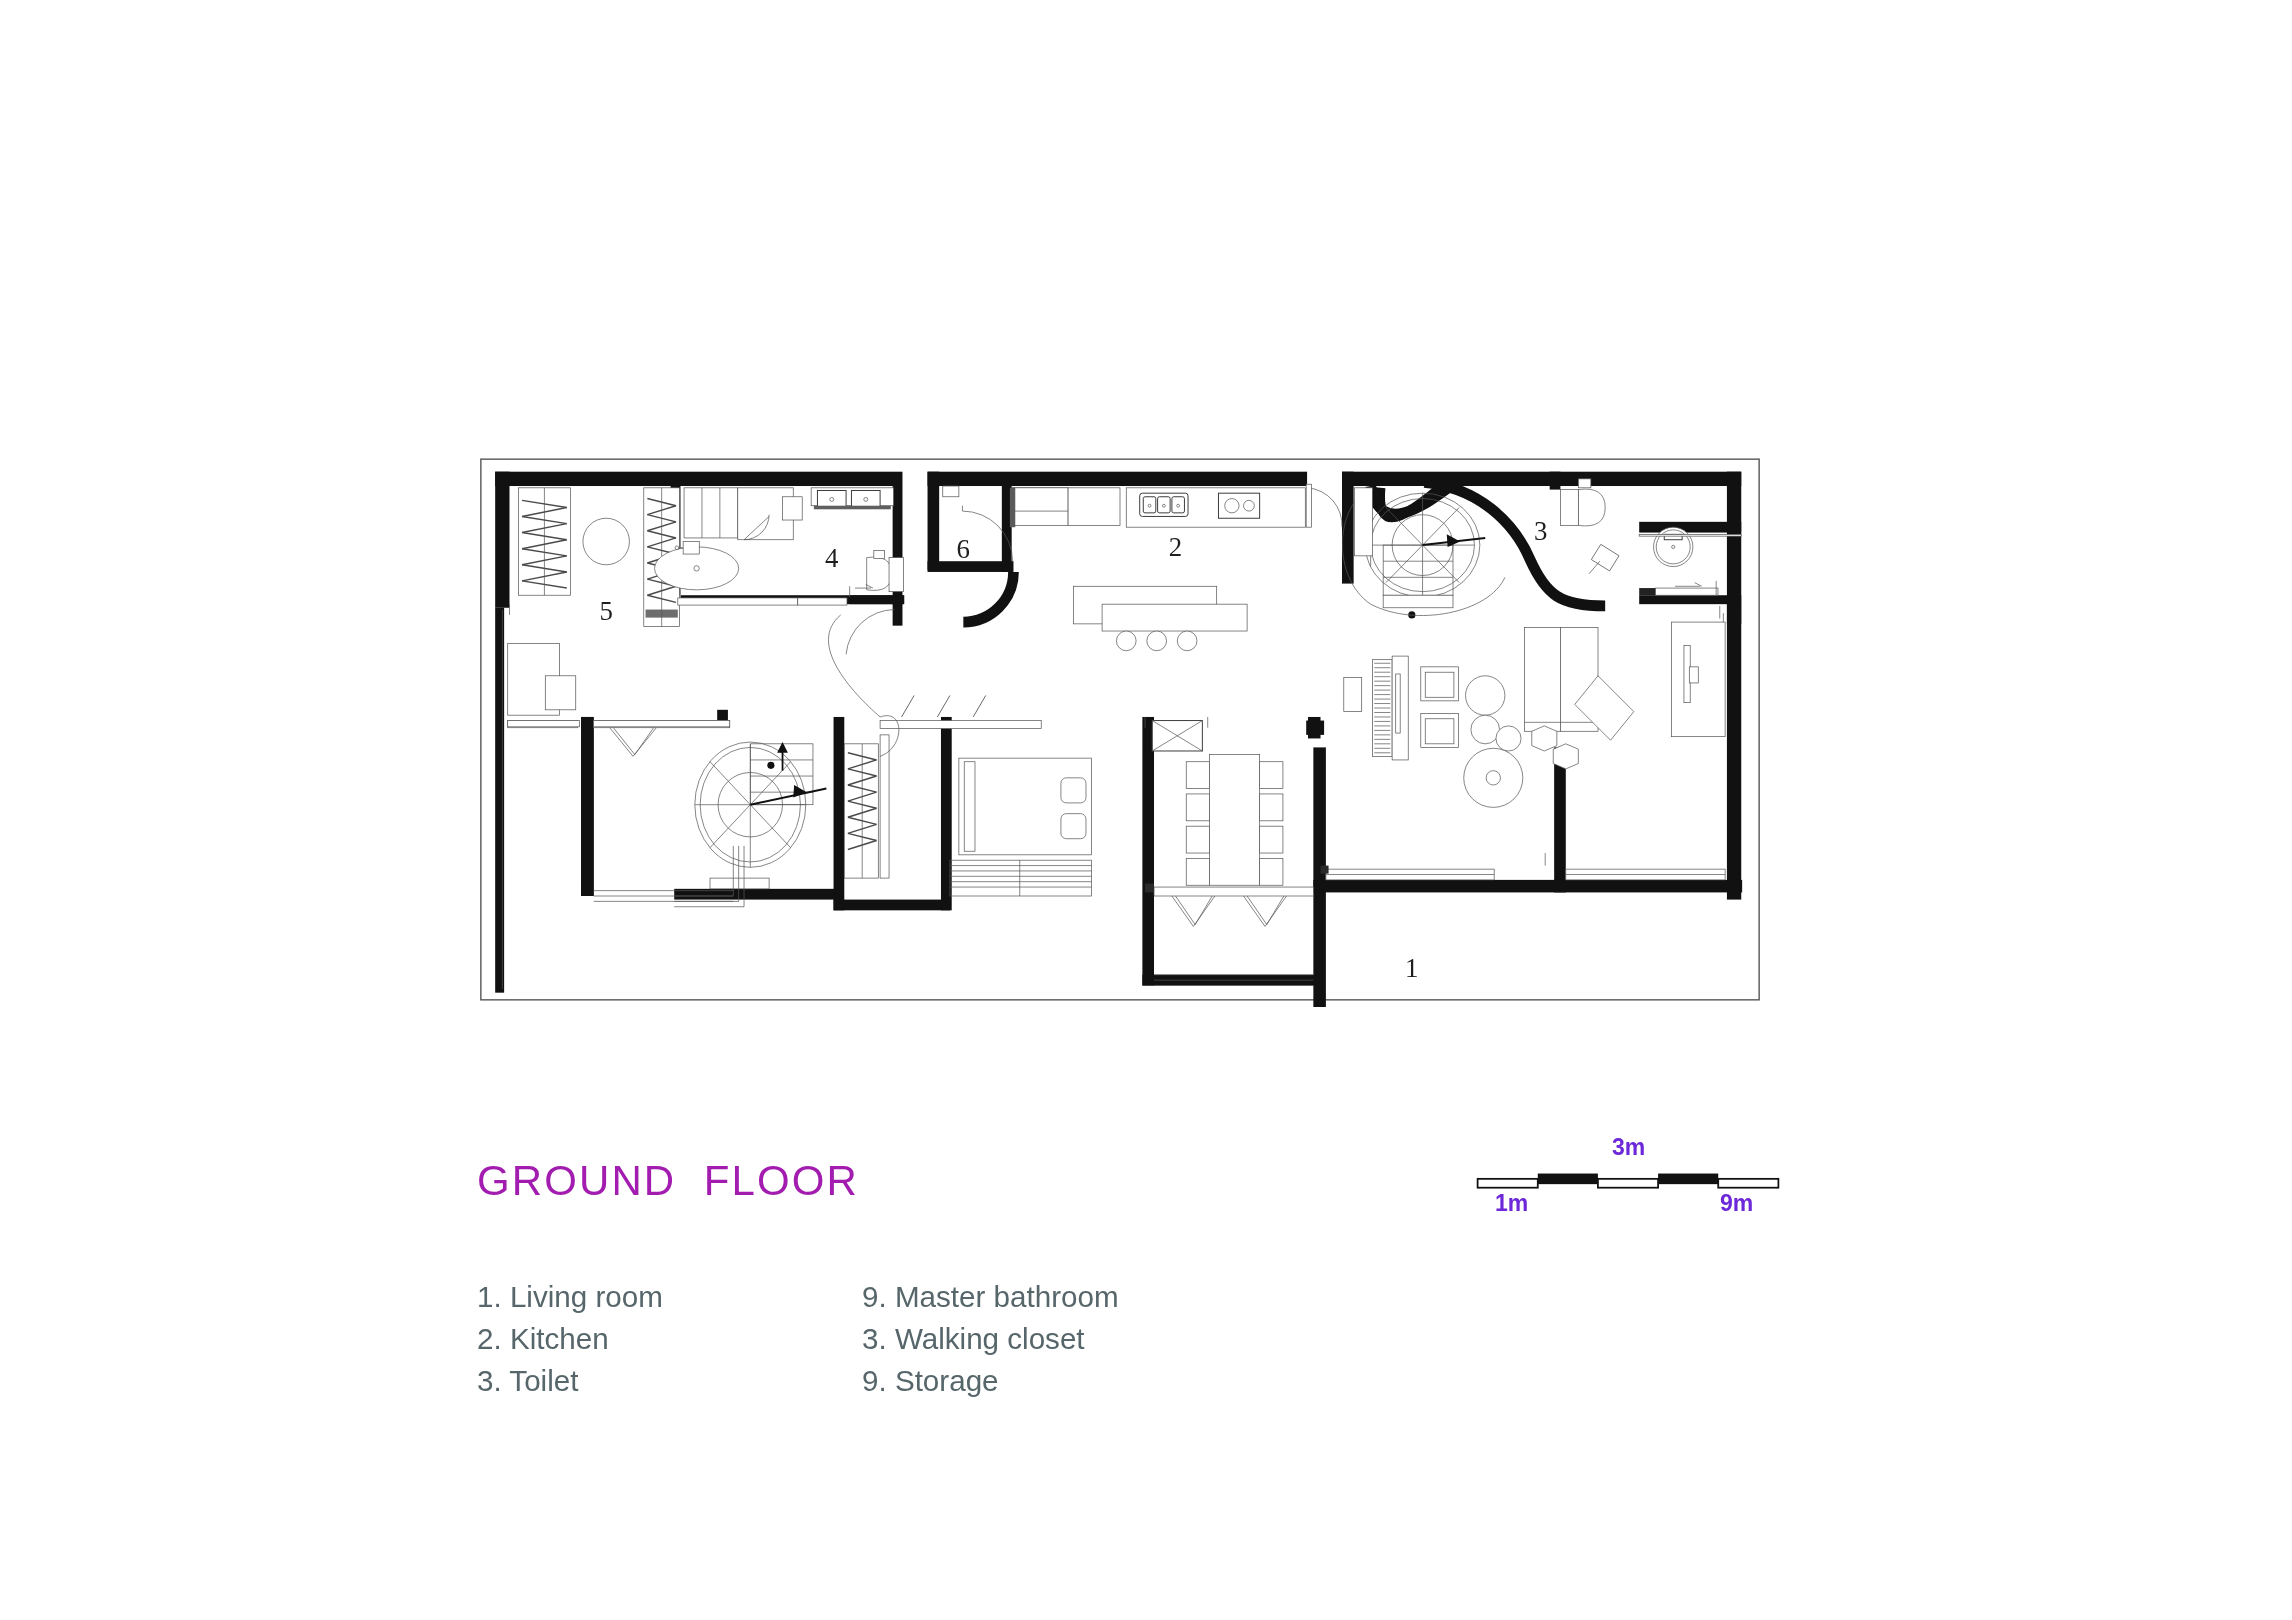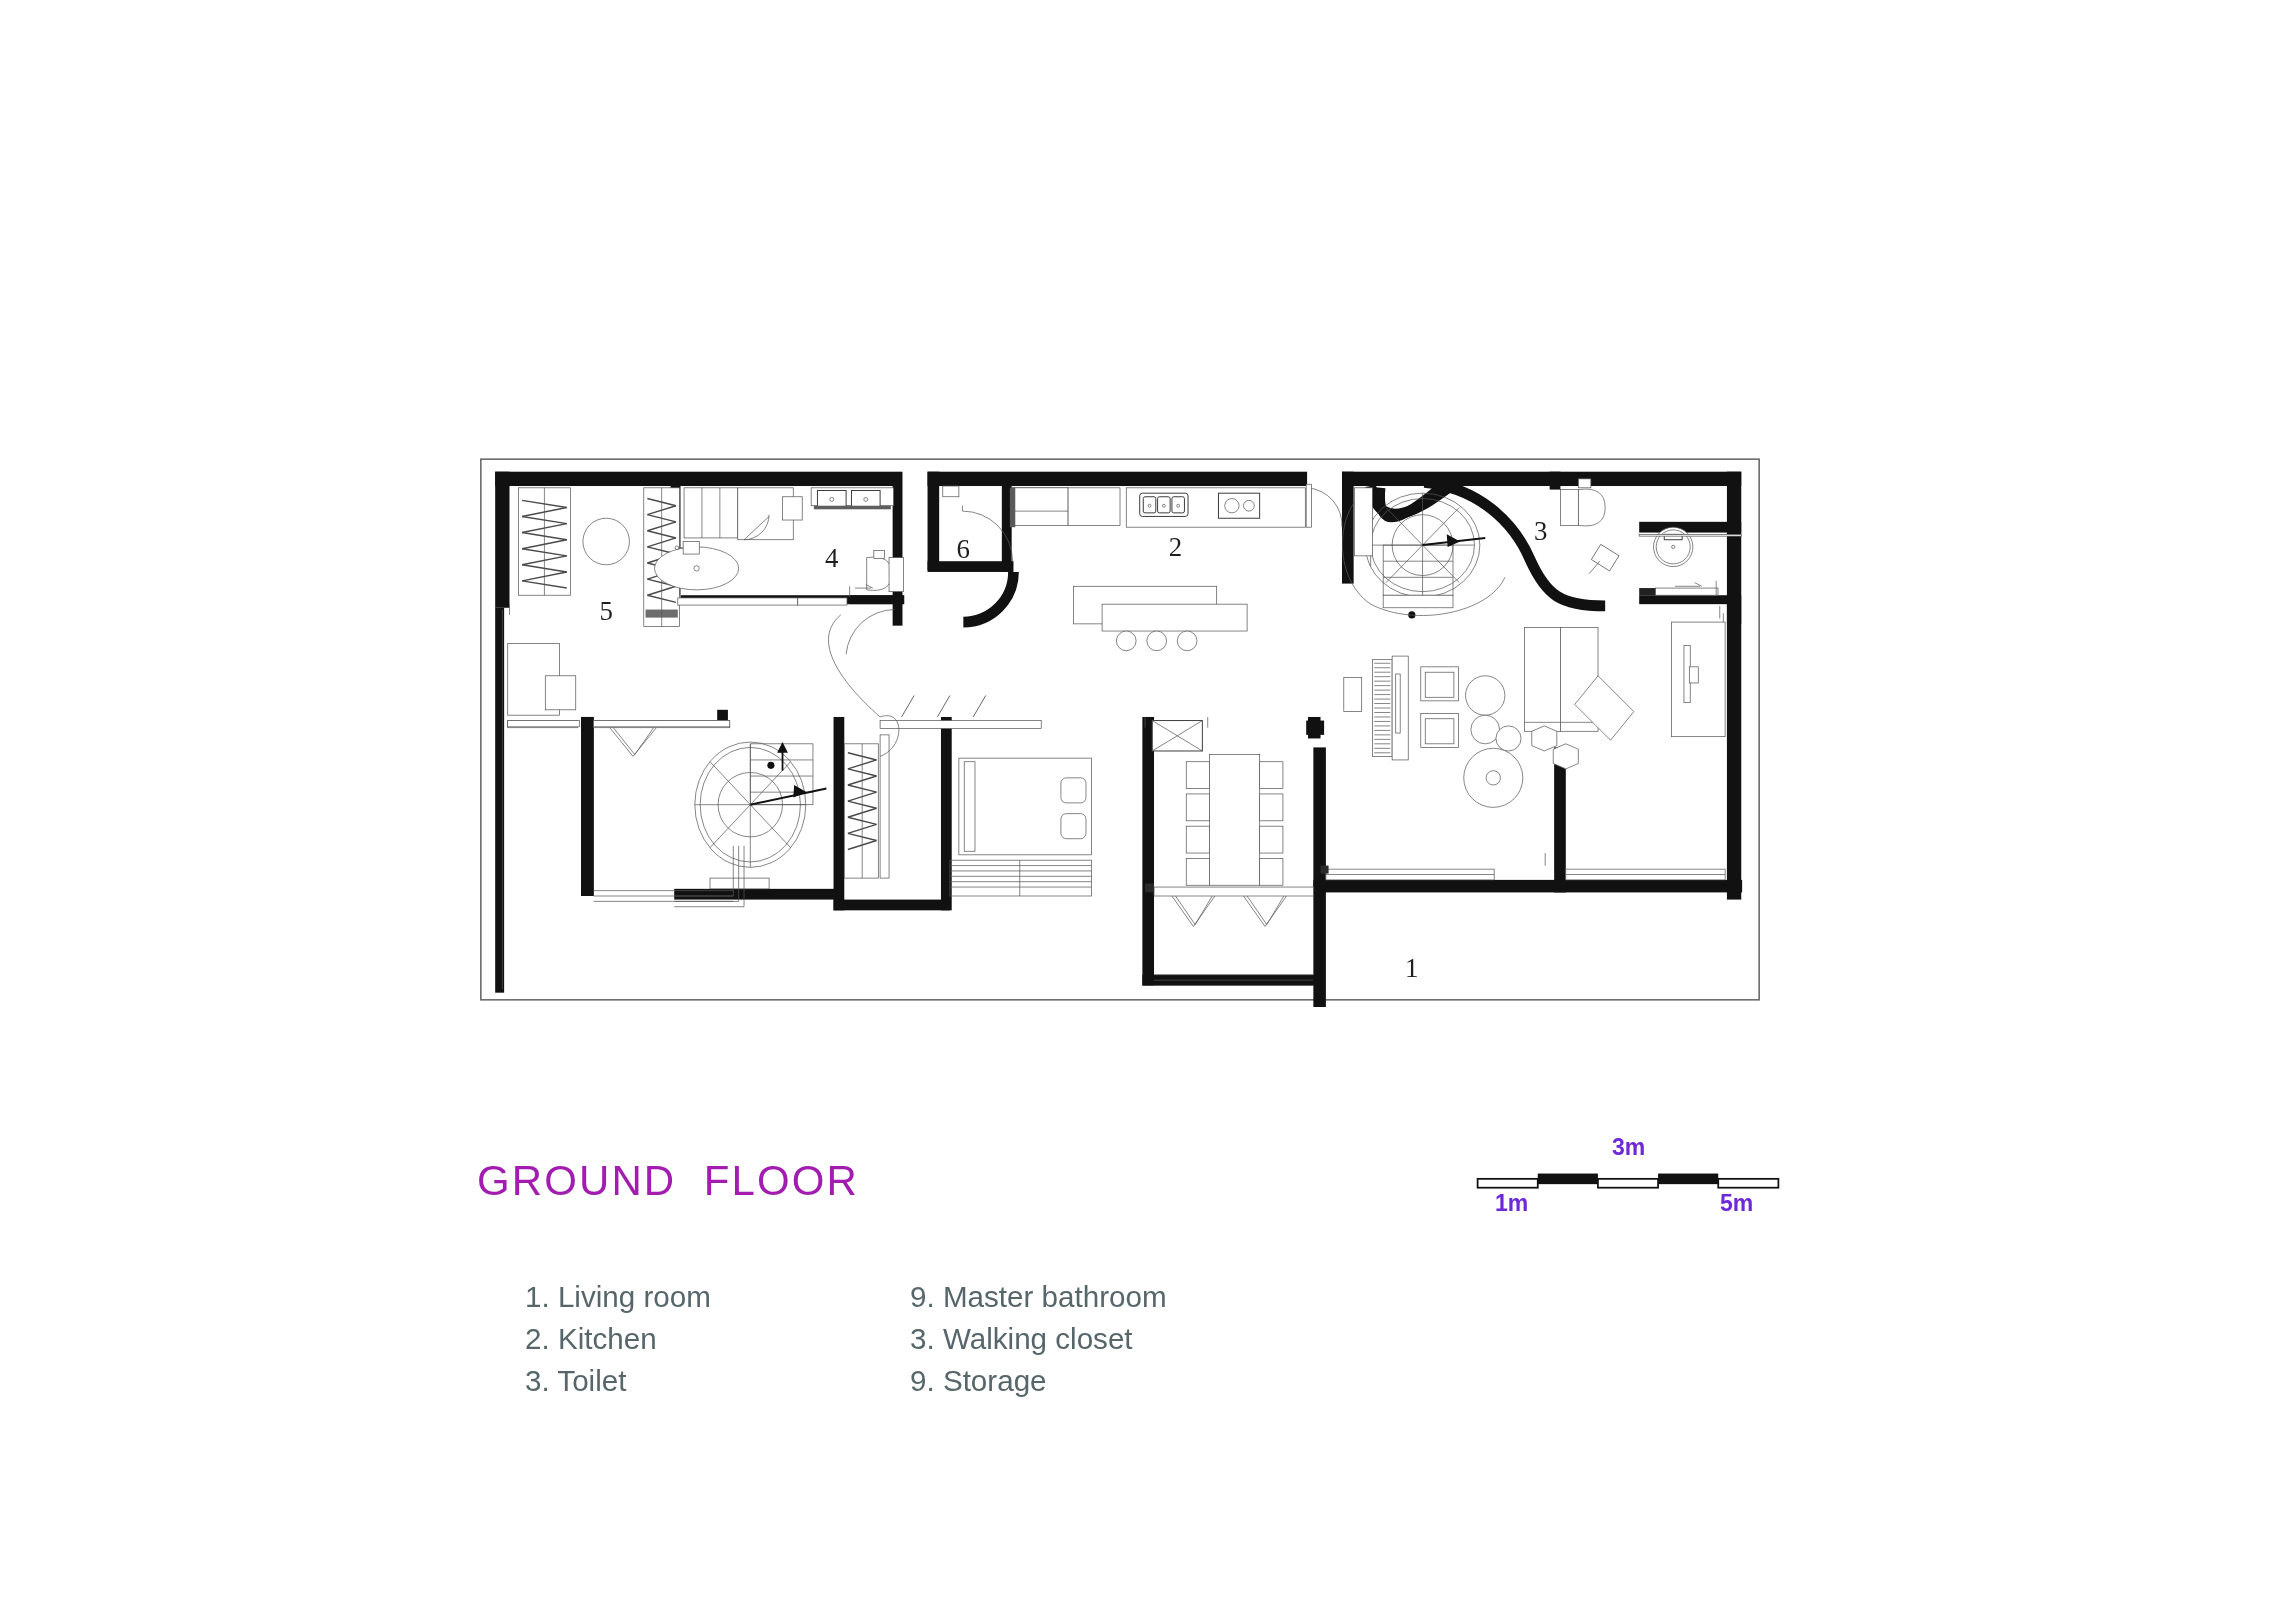--- a/index.html
+++ b/index.html
@@ -45,21 +45,20 @@
     top: 1276px;
     width: 734px;
     color: #56666a;
     font-size: 29.6px;
     line-height: 42px;
     font-family: "Liberation Sans", sans-serif;
   }
   .legend-col {
     position: absolute;
     top: 0;
-    margin-left: 48px;
   }
   .legend-col.left { left: 0; }
   .legend-col.right { left: 385px; }
   .legend-item { white-space: pre; }
 
   .scalebar {
     position: absolute;
     left: 1476px;
     top: 1134px;
     width: 304px;
@@ -567,21 +566,21 @@
     <div class="legend-col right">
       <div class="legend-item">9. Master bathroom</div>
       <div class="legend-item">3. Walking closet</div>
       <div class="legend-item">9. Storage</div>
     </div>
   </div>
 
   <div class="scalebar">
     <div class="sb-label sb-3m">3m</div>
     <div class="sb-label sb-1m">1m</div>
-    <div class="sb-label sb-5m">5m</div>
+    <div class="sb-label sb-5m">9m</div>
     <svg class="sb-graphic" width="304" height="23" viewBox="0 0 340 26" xmlns="http://www.w3.org/2000/svg">
       <rect x="0" y="10" width="68" height="10" fill="#ffffff" stroke="#111111" stroke-width="2"></rect>
       <rect x="68" y="4" width="68" height="12" fill="#111111"></rect>
       <rect x="136" y="10" width="68" height="10" fill="#ffffff" stroke="#111111" stroke-width="2"></rect>
       <rect x="204" y="4" width="68" height="12" fill="#111111"></rect>
       <rect x="272" y="10" width="68" height="10" fill="#ffffff" stroke="#111111" stroke-width="2"></rect>
     </svg>
   </div>
 
 </div>

